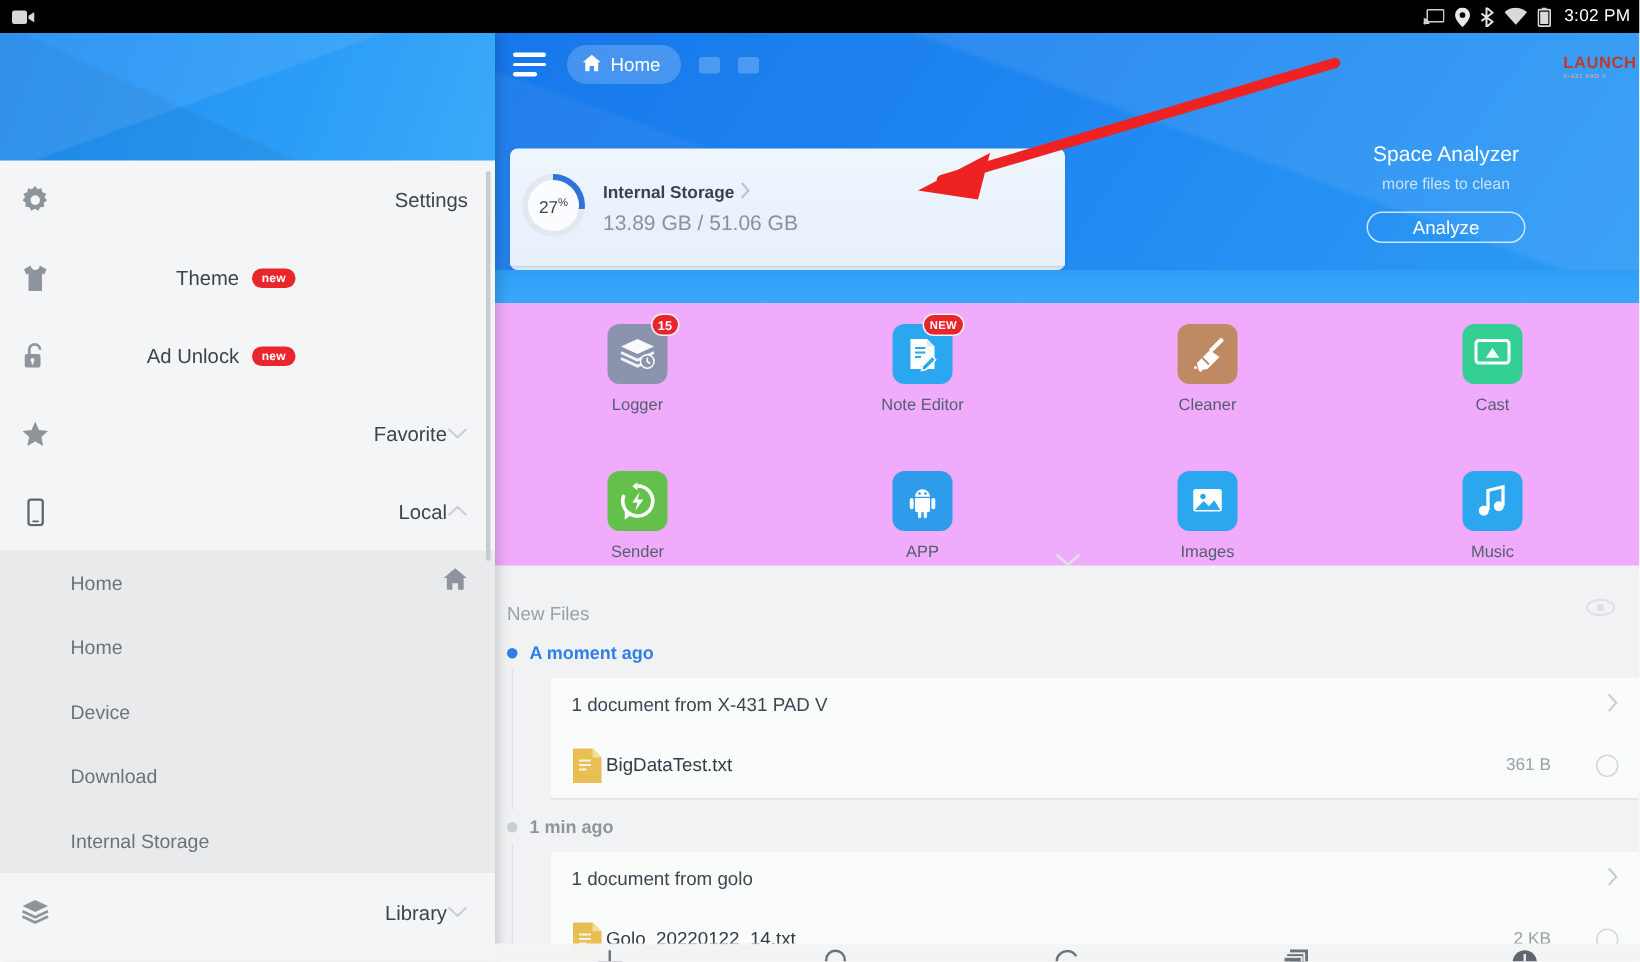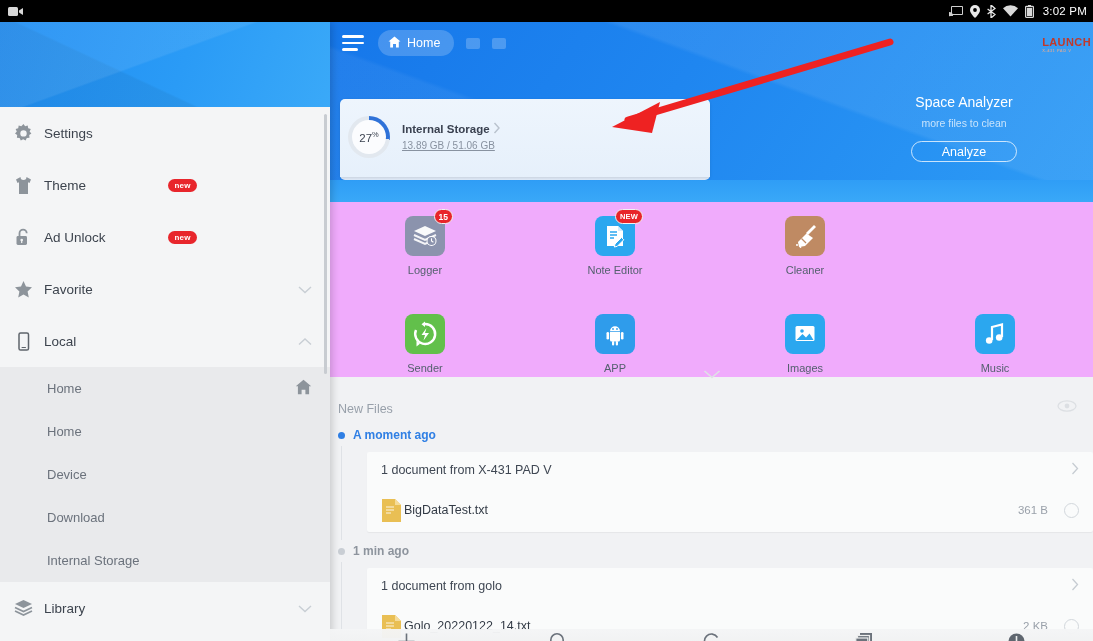--- a/index.html
+++ b/index.html
@@ -79,21 +79,21 @@
     display: flex; align-items: center; justify-content: center;
   }
   .ring:after {
     content: ""; position: absolute; left: 4px; top: 4px; width: 34px; height: 34px;
     border-radius: 50%; background: #fbfcfe;
   }
   .ring-label { position: relative; z-index: 2; font-size: 11.5px; color: #3b4250; font-weight: 500; }
   .ring-label sup { font-size: 7.5px; }
   .st-title { position: absolute; left: 62px; top: 21px; display: flex; align-items: center; gap: 3px; }
   .st-title b { font-size: 11.5px; color: #3a4150; font-weight: 600; }
-  .st-sub { position: absolute; left: 62px; top: 41px; font-size: 10px; color: #8892a0; text-decoration: underline; }
+  .st-sub { position: absolute; left: 62px; top: 41px; font-size: 14px; color: #8892a0; }
 
   
   .analyzer { position: absolute; left: 858px; top: 72px; width: 212px; text-align: center; z-index: 6; }
   .an-title { color: #fff; font-size: 14px; }
   .an-sub { color: rgba(255,255,255,.72); font-size: 10.5px; margin-top: 7px; }
   .an-btn {
     margin: 12px auto 0; width: 106px; height: 21px; border-radius: 13px;
     border: 1px solid rgba(255,255,255,.75); color: #fff; font-size: 12.5px;
     display: flex; align-items: center; justify-content: center; cursor: pointer;
   }
@@ -128,42 +128,42 @@
   .group-body { position: relative; margin-left: 11px; border-left: 1px solid #dfe2e6; padding-left: 25px; padding-top: 6px; padding-bottom: 8px; }
   .card {
     background: #fafbfb; border-radius: 2px; box-shadow: 0 1px 1px rgba(0,0,0,.05);
     margin-right: 0; padding: 0;
   }
   .card-top { display: flex; align-items: center; justify-content: space-between; height: 36px; padding: 0 14px 0 14px; }
   .card-top span { font-size: 12.5px; color: #3f4753; }
   .file-row { display: flex; align-items: center; height: 44px; padding: 0 14px 0 14px; gap: 2px; }
   .file-ic { width: 21px; height: 25px; position: relative; }
   .file-name { flex: 1; font-size: 12.5px; color: #333b46; }
-  .file-size { font-size: 11.5px; color: #9aa1aa; margin-right: 14px; }
+  .file-size { font-size: 11.5px; color: #9aa1aa; margin-right: 28px; }
   .radio { width: 15px; height: 15px; border-radius: 50%; border: 1.4px solid #d2d7dc; }
   .chev { color: #c2c8cf; font-size: 14px; }
 
   
   .drawer {
     position: absolute; left: 0; top: 22px; width: 330px; height: 619px;
     background: #f4f5f6; z-index: 30;
     box-shadow: 2px 0 8px rgba(0,0,0,.18);
   }
   .drawer-hero {
     height: 85px; width: 330px;
     background: linear-gradient(110deg,#1f8df3 0%, #2a9bf6 55%, #3aa9f8 100%);
     position: relative; overflow: hidden;
   }
   .drawer-hero:after {
     content: ""; position: absolute; inset: 0;
     background:
       linear-gradient(160deg, rgba(255,255,255,.08) 0 45%, rgba(0,0,0,0) 46%),
       linear-gradient(25deg, rgba(0,0,0,.05) 0 38%, rgba(0,0,0,0) 39%);
   }
-  .d-item { height: 52px; display: flex; align-items: center; padding: 0 18px 0 14px; cursor: pointer; }
+  .d-item { height: 52px; display: flex; align-items: center; padding: 0 18px 0 14px; cursor: pointer; text-align: right; }
   .d-ic { width: 30px; display: flex; align-items: center; justify-content: flex-start; }
   .d-label { font-size: 13.5px; color: #3d444e; flex: 1; }
   .d-badge {
     background: #e8262c; color: #fff; font-size: 8px; font-weight: 700;
     border-radius: 8px; padding: 2px 6px; margin-left: 9px; letter-spacing: .2px;
   }
   .d-sub-wrap { background: #e9eaec; }
   .d-sub { height: 43px; display: flex; align-items: center; padding: 0 18px 0 47px; cursor: pointer; }
   .d-sub .d-label { color: #6b727c; font-size: 13px; }
   .d-scroll {
@@ -318,20 +318,29 @@
               <path d="M22 2 L14 10 l2 2 L24 4 Z" fill="#fff"></path>
               <path d="M14.5 10.5 L6 19 l1 5 6-1 8-8 z" fill="#fff"></path>
               <path d="M9.5 15.5 L14 20" stroke="#bf8a63" stroke-width="1.2"></path>
               <circle cx="5" cy="22" r="1" fill="#fff"></circle>
                 <circle cx="8.5" cy="24" r=".9" fill="#fff"></circle>
             </svg>
           </div>
           <div class="tile-label">Cleaner</div>
         </div>
 
+        <div class="cell">
+          <div class="tile" style="background:#33cf93">
+            <svg width="26" height="24" viewBox="0 0 26 24">
+              <rect x="2" y="3" width="22" height="15" rx="2" fill="none" stroke="#fff" stroke-width="2"></rect>
+              <path d="M13 8 L17.5 14.5 L8.5 14.5 Z" fill="#fff"></path>
+            </svg>
+          </div>
+          <div class="tile-label">Cast</div>
+        </div>
       </div>
 
       <div class="grid-row" style="margin-top:24px">
         <div class="cell">
           <div class="tile" style="background:#62c04b">
             <svg width="26" height="26" viewBox="0 0 26 26">
               <path d="M13 3 a10 10 0 1 1 -9 6" stroke="#fff" stroke-width="2.4" fill="none"></path>
               <path d="M13 0.5 L13 6 L9.5 3.2 Z" fill="#fff"></path>
               <path d="M4.5 25.5 L4.5 20 L8 22.8 Z" fill="#fff"></path>
               <path d="M14.5 7 L9.5 14 h3.5 l-1.5 5.5 5.5-7.5 H13 Z" fill="#fff"></path>

